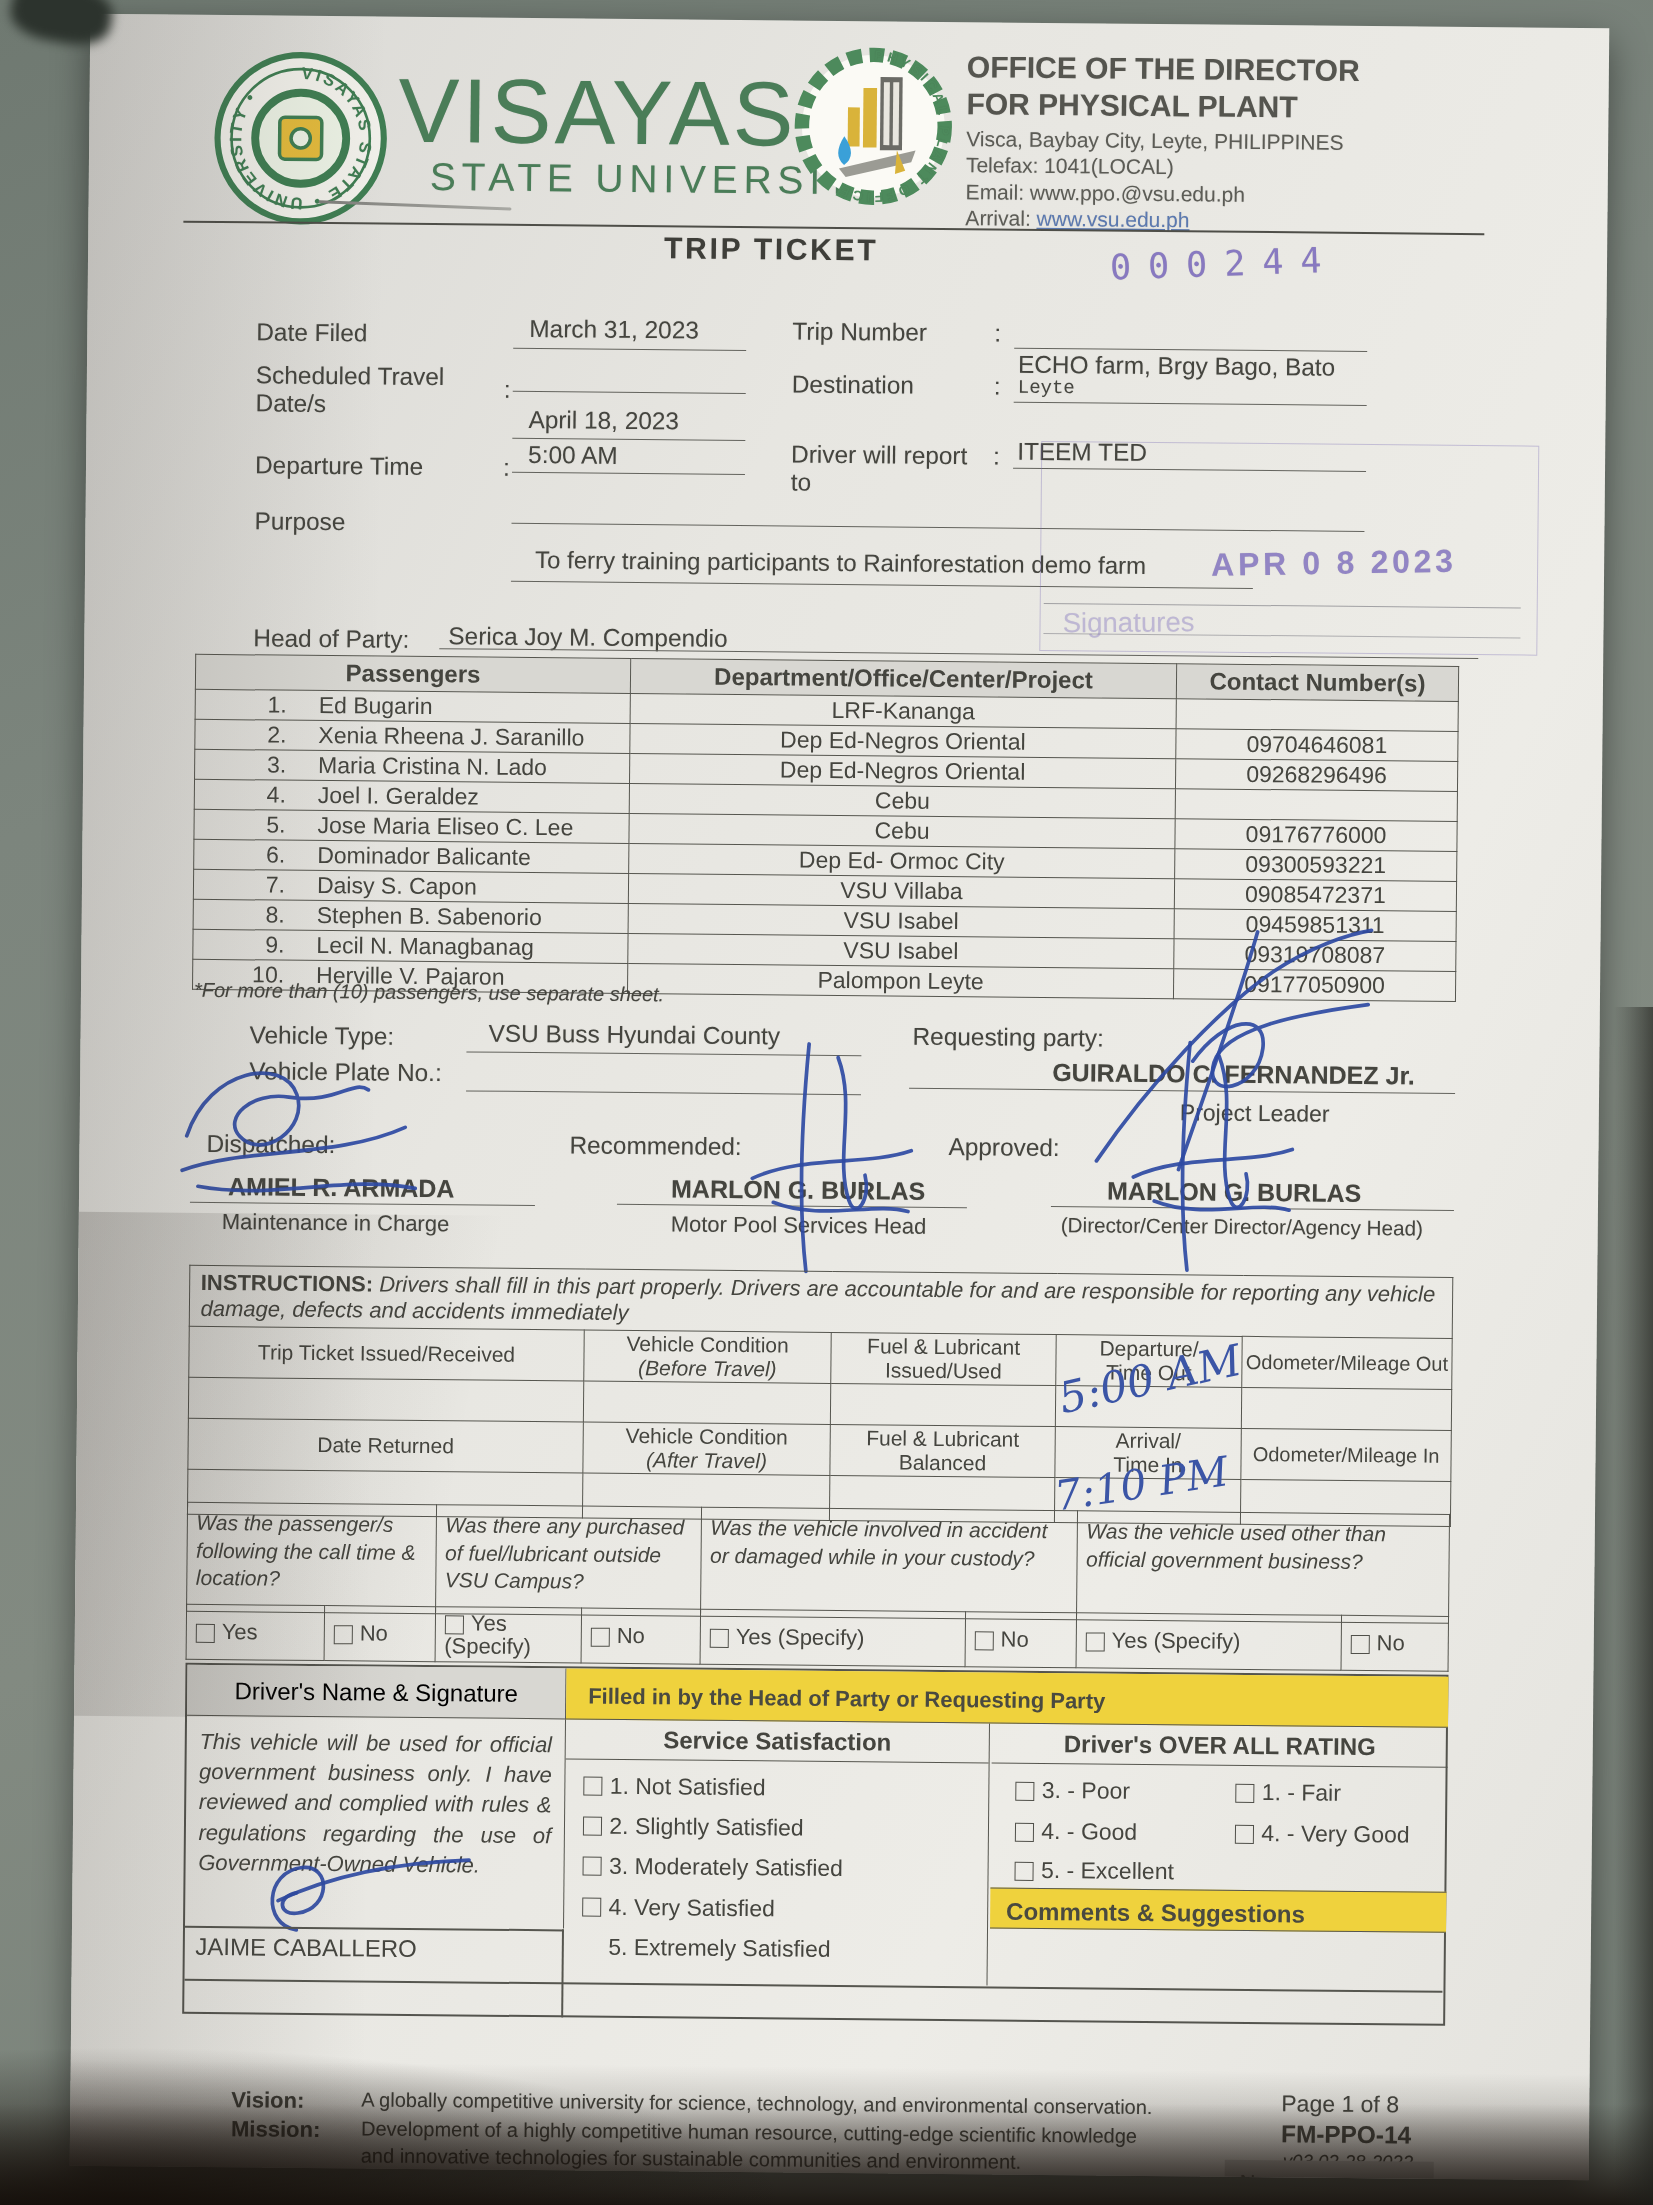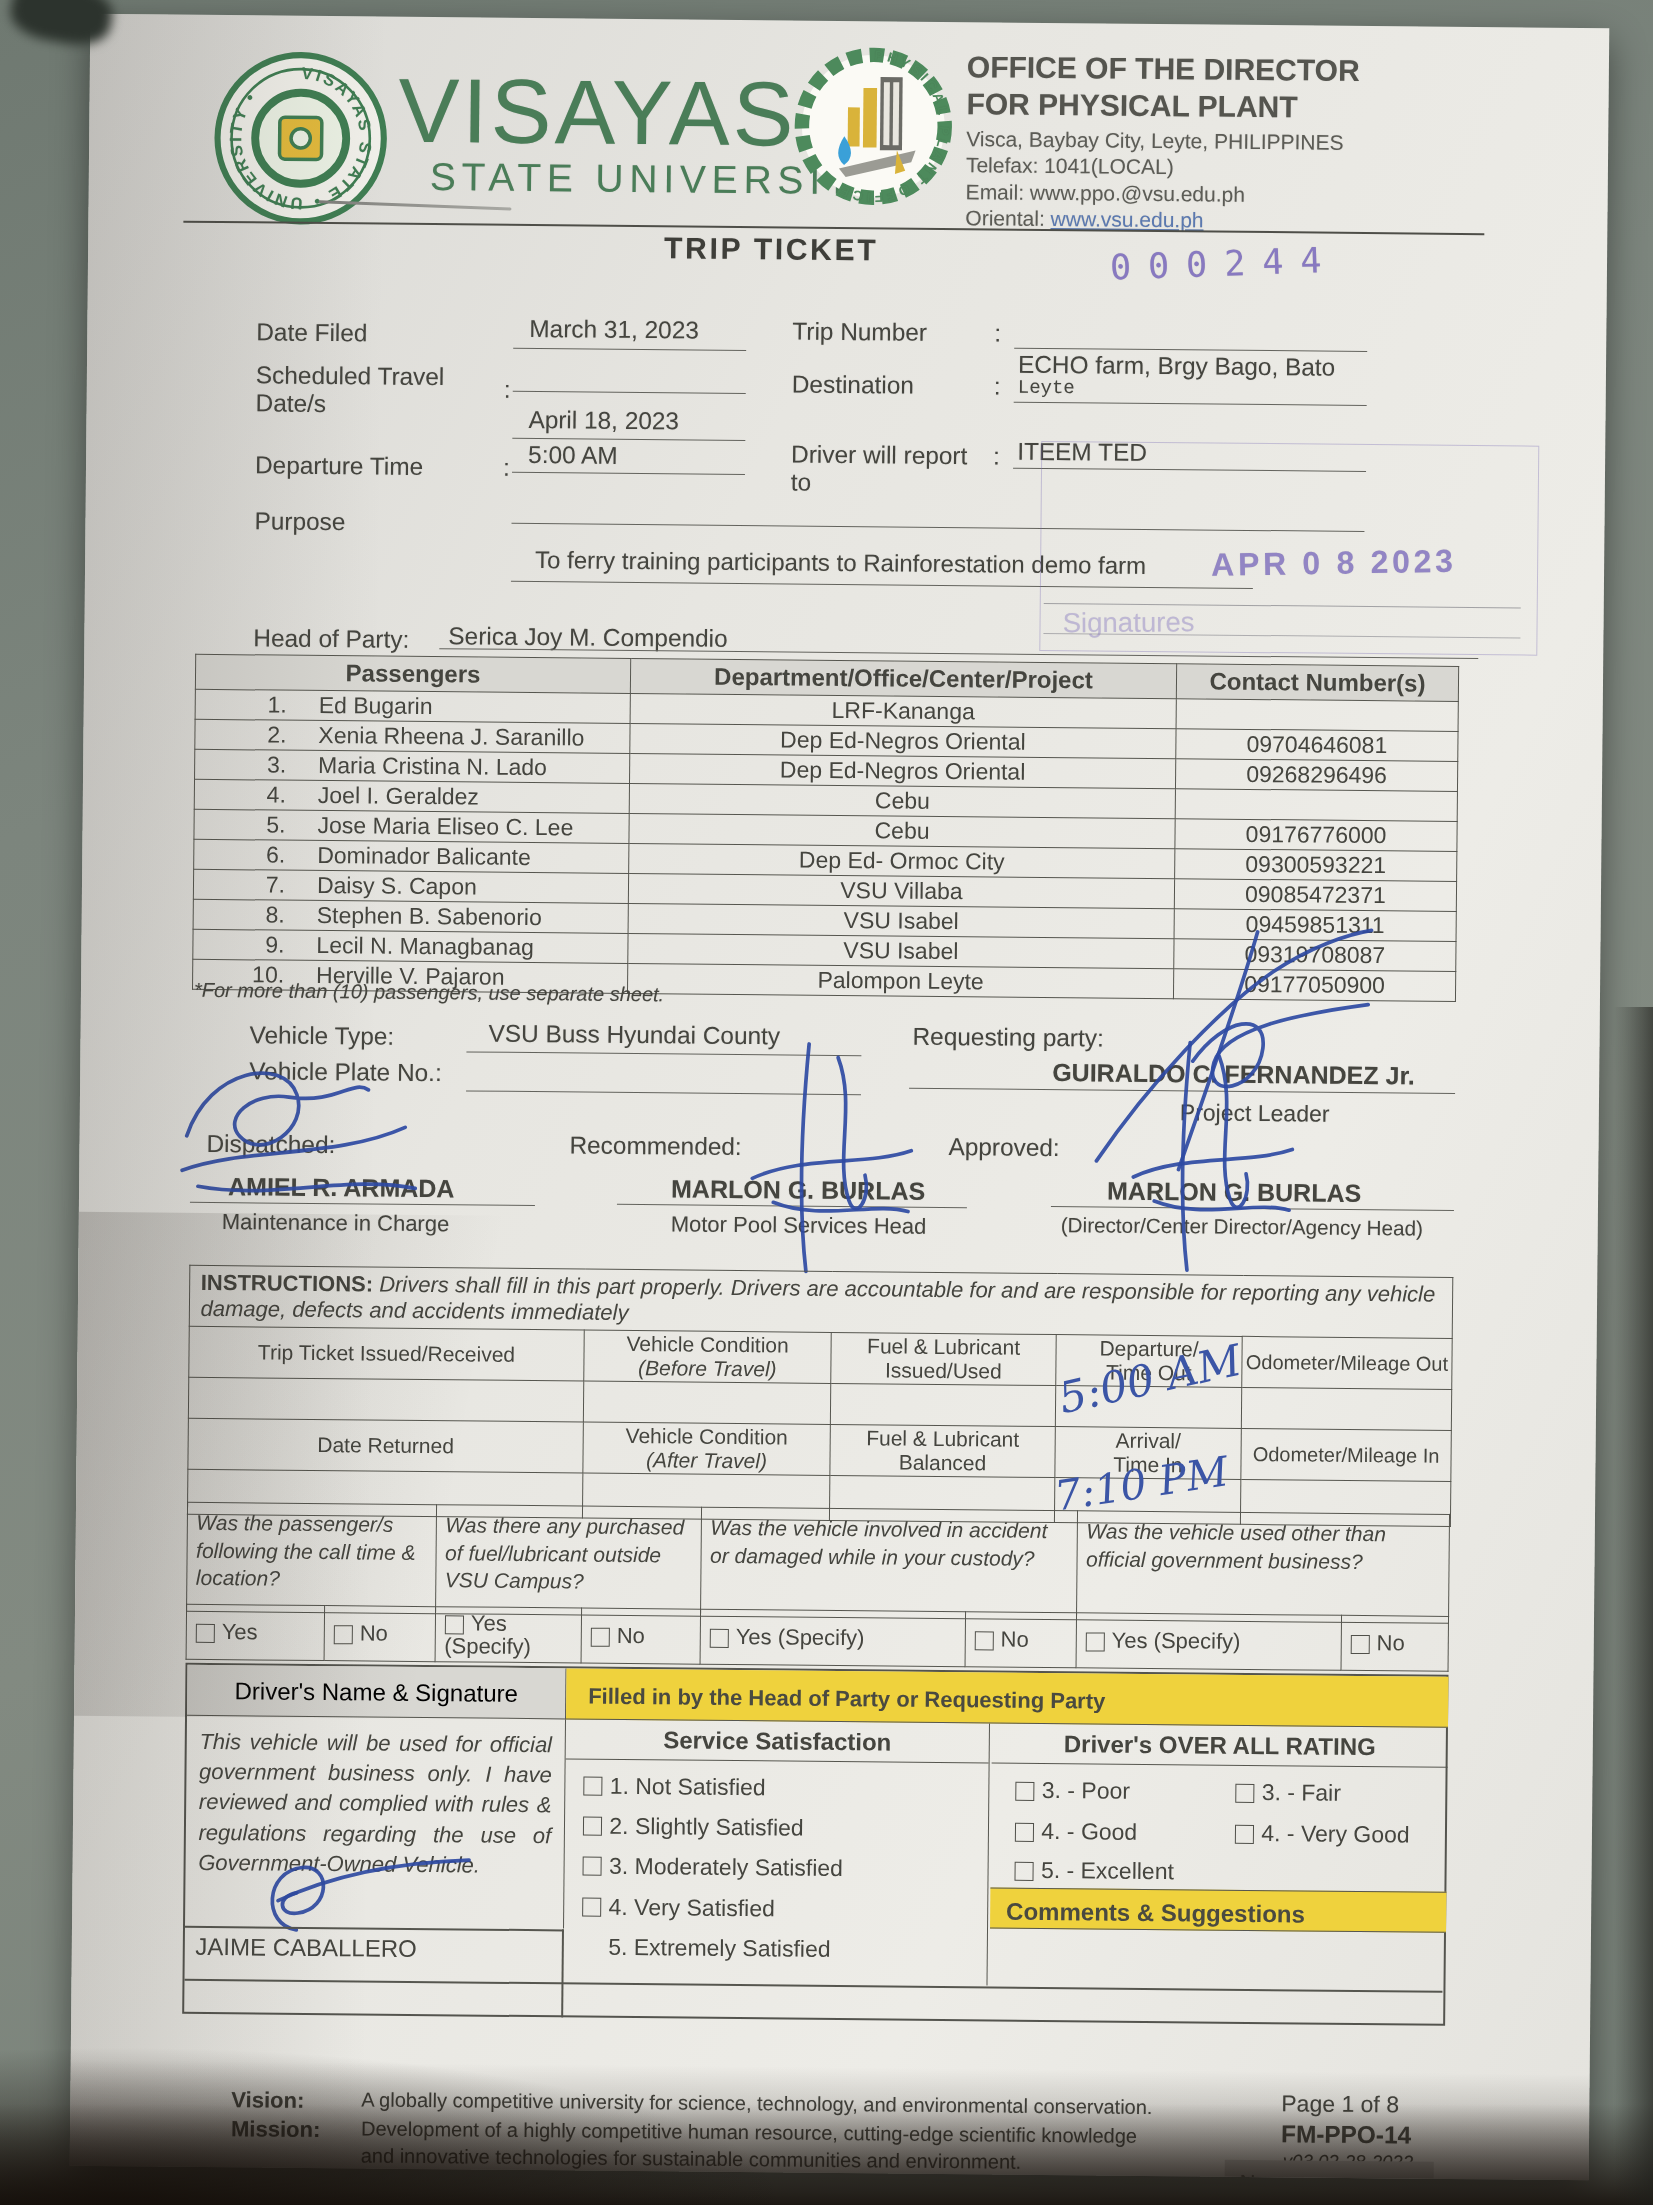--- a/index.html
+++ b/index.html
@@ -93,21 +93,21 @@
       <textPath href="#ppoArc">PHYSICAL PLANT OFFICE</textPath>
     </text>
   </svg>
 
   <div class="t b" style="left:957px;top:49px;font-size:30px;color:#55554f;">OFFICE OF THE DIRECTOR</div>
   <div class="t b" style="left:957px;top:86px;font-size:30px;color:#55554f;">FOR PHYSICAL PLANT</div>
   <div class="t" style="left:957px;top:126px;font-size:21px;color:#5c5c56;">Visca, Baybay City, Leyte, PHILIPPINES</div>
   <div class="t" style="left:957px;top:152px;font-size:21px;color:#5c5c56;">Telefax: 1041(LOCAL)</div>
   <div class="t" style="left:957px;top:179px;font-size:21px;color:#5c5c56;">Email: www.ppo.@vsu.edu.ph</div>
   <div class="t" style="left:957px;top:205px;font-size:21px;color:#5c5c56;">
-    <span>Oriental:</span>
+    <span>Arrival:</span>
     <span style="color:#5b79b0;text-decoration:underline;">www.vsu.edu.ph</span>
   </div>
 
   <div class="t" style="left:175px;top:227px;width:1301px;height:2.1px;background:#4e4e48;"></div>
 
   <div class="t b" style="left:656px;top:233px;font-size:30px;letter-spacing:2.7px;color:#3e3e39;">TRIP TICKET</div>
   <div class="t purple" style="left:1102px;top:240px;font-size:35px;letter-spacing:17px;font-family:'DejaVu Sans Mono',monospace;transform:rotate(-2.5deg);opacity:0.95;">000244</div>
 
   <div class="t" style="left:249px;top:324px;font-size:24.4px;">Date Filed</div>
   <div class="t" style="left:522px;top:318px;font-size:24.4px;">March 31, 2023</div>
@@ -422,21 +422,21 @@
         <div class="opt-row">
               <span class="cb ghost"></span>
               <span>5.  Extremely Satisfied</span>
             </div>
       </div>
     </div>
 
     <div class="abs" style="left:805px;top:51px;width:456px;height:262px;">
       <div style="height:39px;border-bottom:1.6px solid #56564f;text-align:center;line-height:39px;font-weight:bold;font-size:24px;color:#45453f;"><span>Driver's OVER ALL RATING</span></div>
       <div class="abs" style="left:24px;top:53px;font-size:23px;color:#45453f;"><span class="cb"></span><span>3. - Poor</span></div>
-      <div class="abs" style="left:244px;top:53px;font-size:23px;color:#45453f;"><span class="cb"></span><span>3. - Fair</span></div>
+      <div class="abs" style="left:244px;top:53px;font-size:23px;color:#45453f;"><span class="cb"></span><span>1. - Fair</span></div>
       <div class="abs" style="left:24px;top:94px;font-size:23px;color:#45453f;"><span class="cb"></span><span>4. - Good</span></div>
       <div class="abs" style="left:244px;top:94px;font-size:23px;color:#45453f;"><span class="cb"></span><span>4. - Very Good</span></div>
       <div class="abs" style="left:24px;top:133px;font-size:23px;color:#45453f;"><span class="cb"></span><span>5. - Excellent</span></div>
       <div class="abs ylw" style="left:0;top:164px;width:456px;height:41px;border-top:1.6px solid #56564f;border-bottom:1.6px solid #56564f;box-sizing:border-box;font-weight:bold;font-size:24px;color:#4a4a40;padding:8.5px 0 0 16px;"><span>Comments &amp; Suggestions</span></div>
     </div>
   </div>
 
   <div class="t b" style="left:241px;top:2093px;font-size:22px;">Vision:</div>
   <div class="t" style="left:371px;top:2093px;font-size:20px;">A globally competitive university for science, technology, and environmental conservation.</div>
   <div class="t b" style="left:241px;top:2122px;font-size:22px;">Mission:</div>

